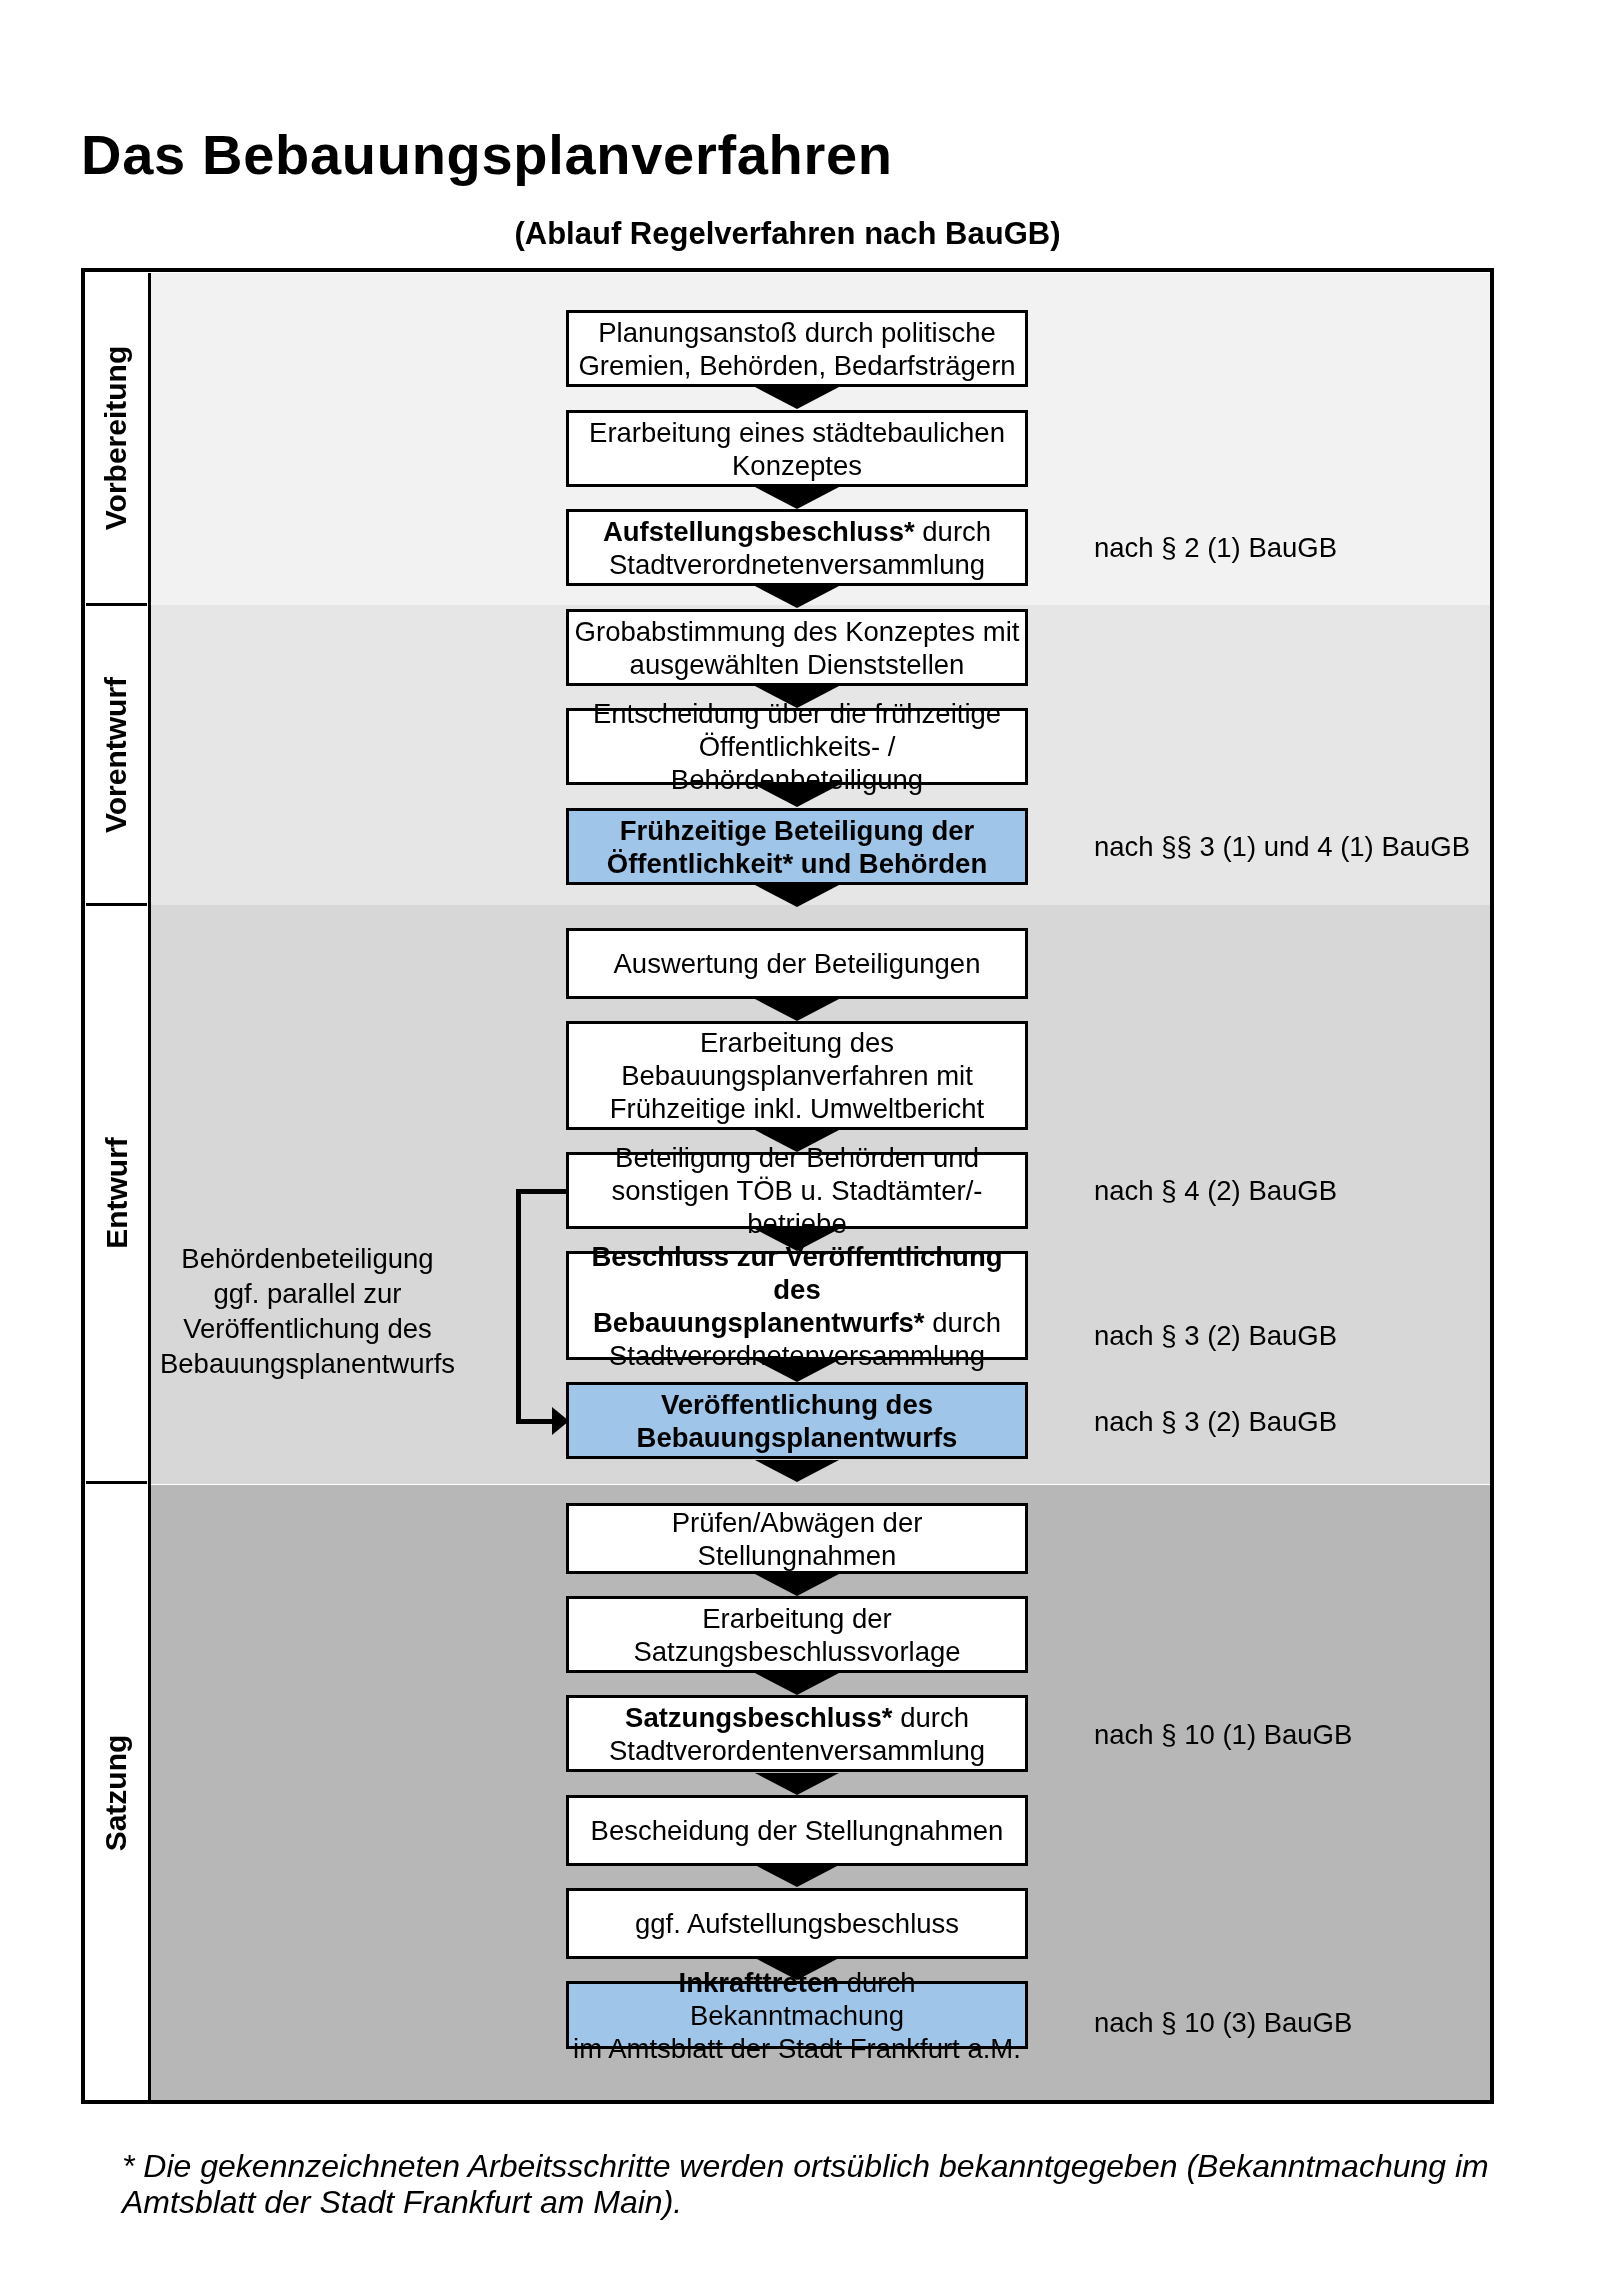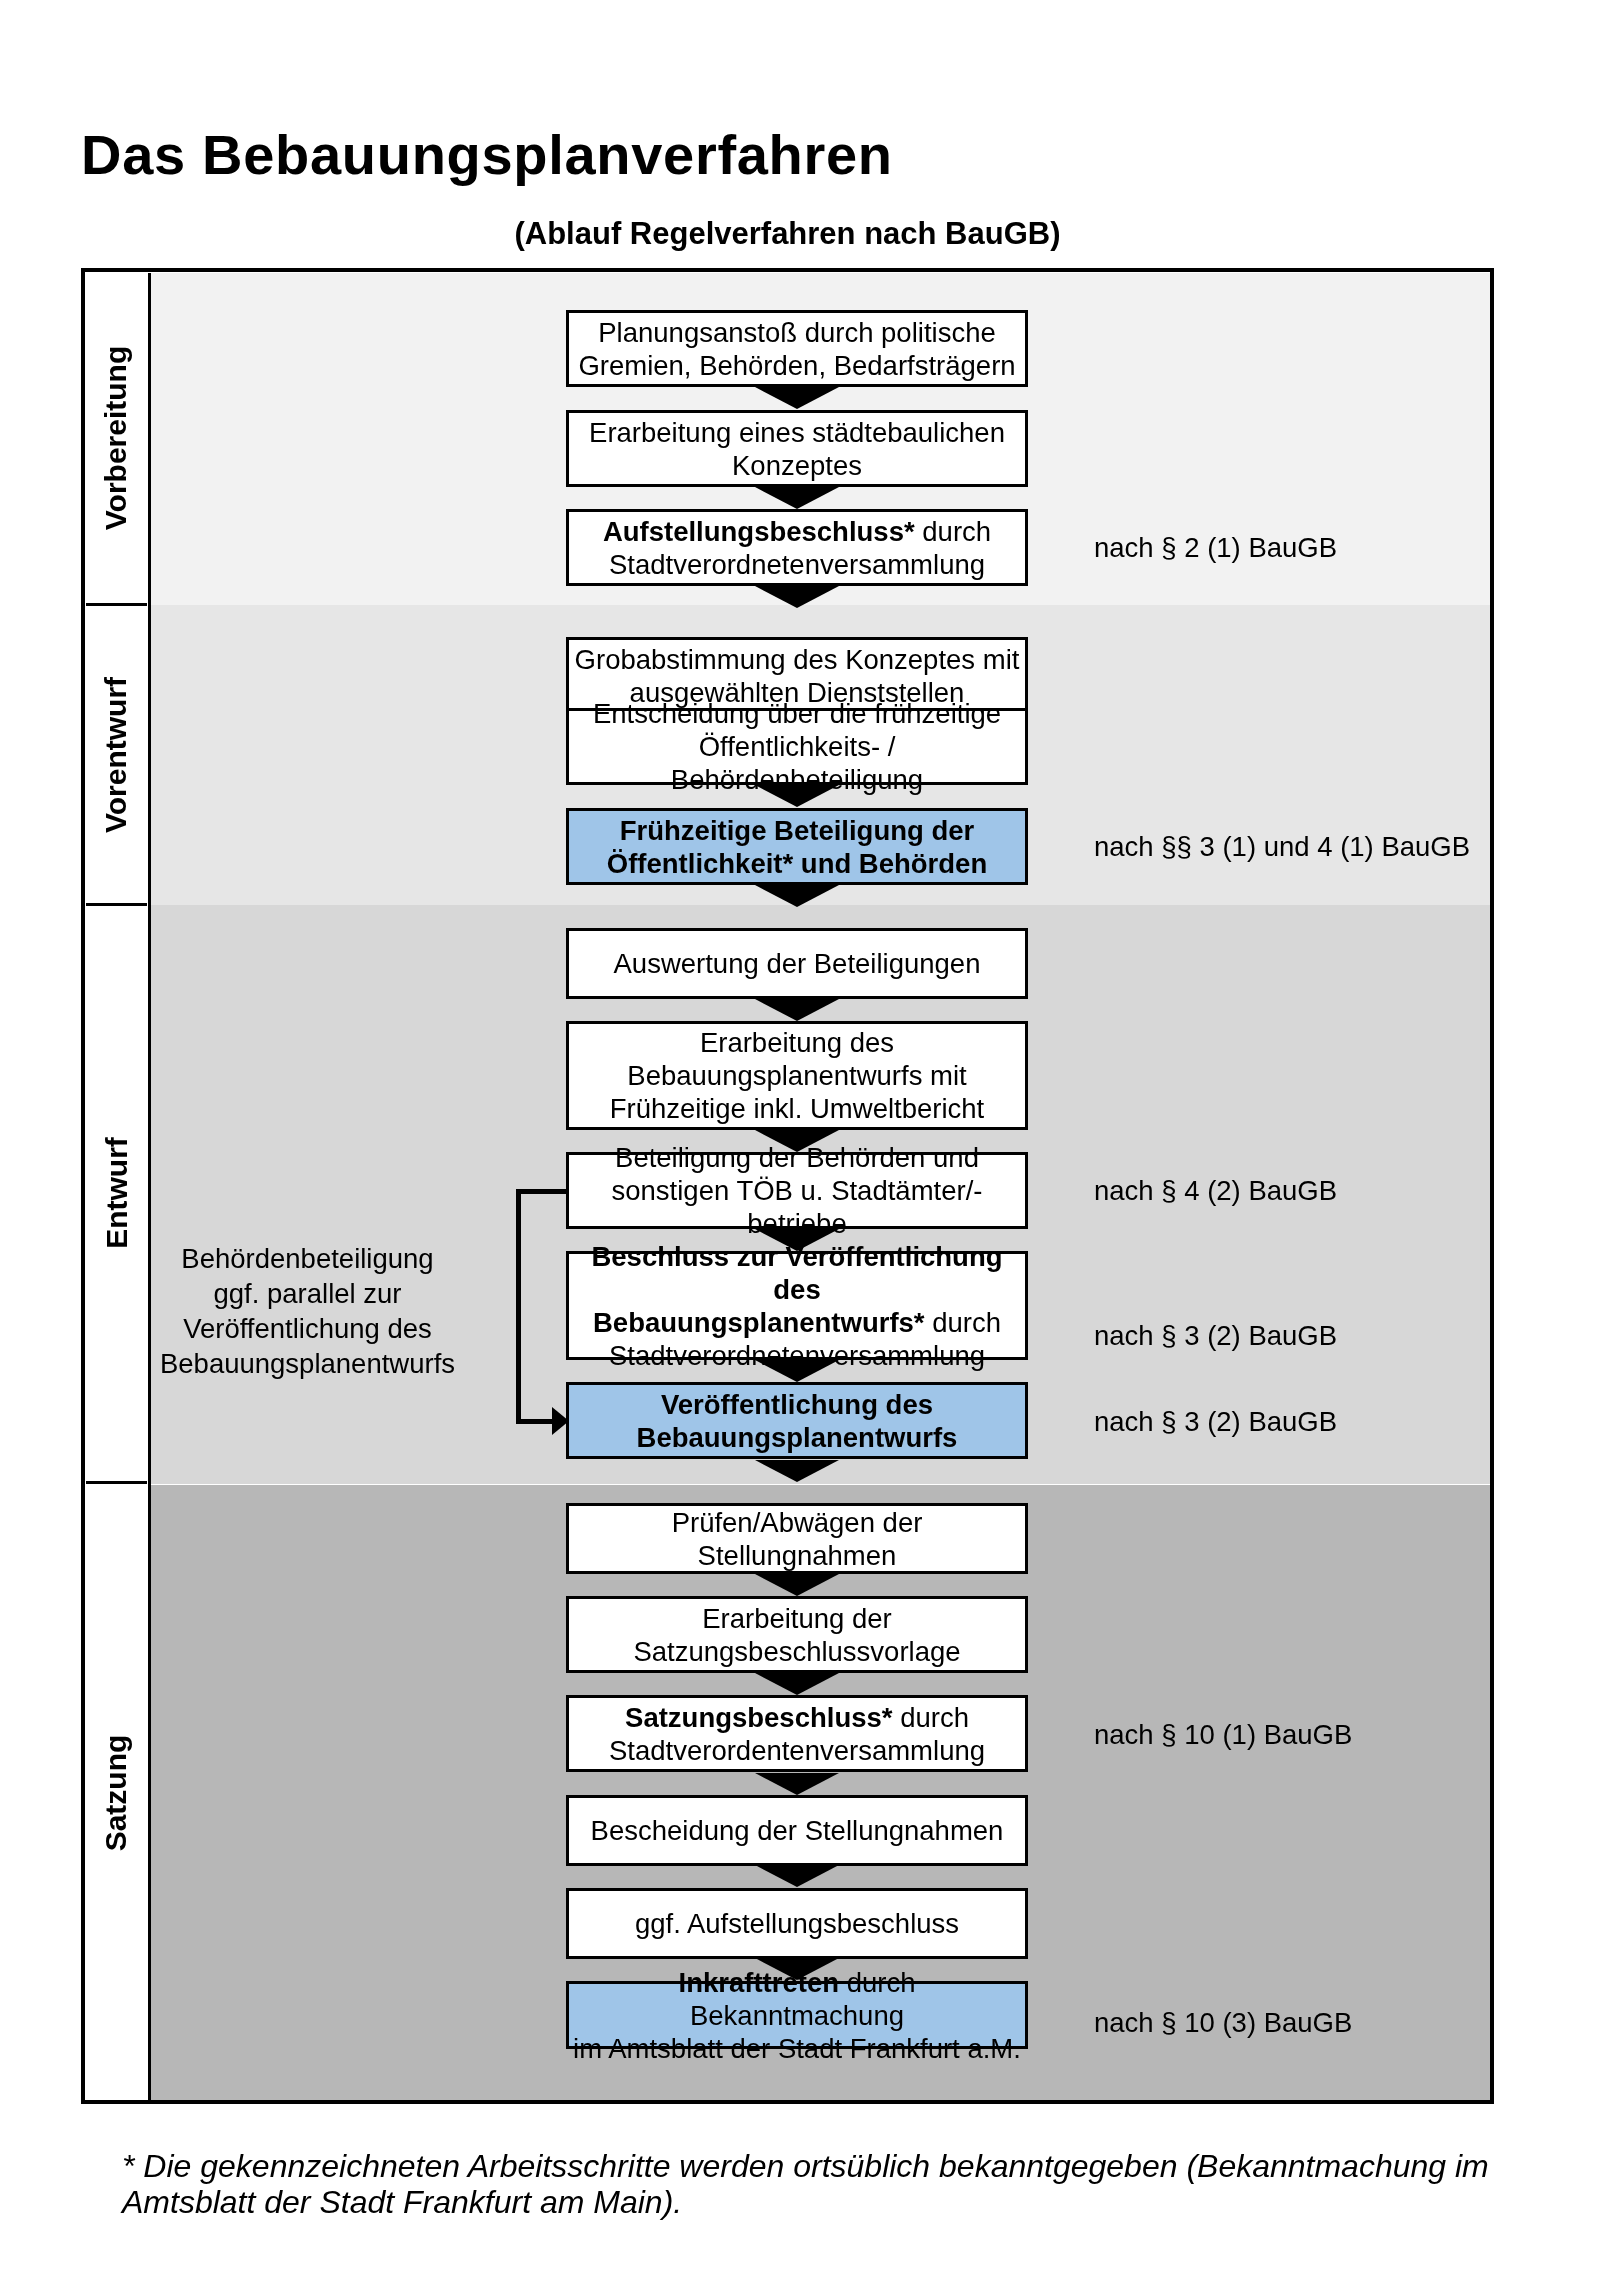--- a/index.html
+++ b/index.html
@@ -110,38 +110,38 @@
     <div><span>Gremien, Behörden, Bedarfsträgern</span></div>
   </div>
 <div class="box" style="top:410px;height:77px">
     <div><span>Erarbeitung eines städtebaulichen</span></div>
     <div><span>Konzeptes</span></div>
   </div>
 <div class="box" style="top:509px;height:77px">
     <div><b>Aufstellungsbeschluss*</b><span> durch</span></div>
     <div><span>Stadtverordnetenversammlung</span></div>
   </div>
-<div class="box" style="top:637px;height:77px">
+<div class="box" style="top:609px;height:77px">
     <div><span>Grobabstimmung des Konzeptes mit</span></div>
     <div><span>ausgewählten Dienststellen</span></div>
   </div>
 <div class="box" style="top:708px;height:77px">
     <div><span>Entscheidung über die frühzeitige</span></div>
     <div><span>Öffentlichkeits- / Behördenbeteiligung</span></div>
   </div>
 <div class="box blue allbold" style="top:808px;height:77px">
     <div><span>Frühzeitige Beteiligung der</span></div>
     <div><span>Öffentlichkeit* und Behörden</span></div>
   </div>
 <div class="box" style="top:928px;height:71px">
     <div><span>Auswertung der Beteiligungen</span></div>
   </div>
 <div class="box" style="top:1021px;height:109px">
     <div><span>Erarbeitung des</span></div>
-    <div><span>Bebauungsplanentwurfs mit</span></div>
+    <div><span>Bebauungsplanverfahren mit</span></div>
     <div><span>Frühzeitige inkl. Umweltbericht</span></div>
   </div>
 <div class="box" style="top:1152px;height:77px">
     <div><span>Beteiligung der Behörden und</span></div>
     <div><span>sonstigen TÖB u. Stadtämter/-betriebe</span></div>
   </div>
 <div class="box" style="top:1251px;height:109px">
     <div><b>Beschluss zur Veröffentlichung des</b></div>
     <div><b>Bebauungsplanentwurfs*</b><span> durch</span></div>
     <div><span>Stadtverordnetenversammlung</span></div>

